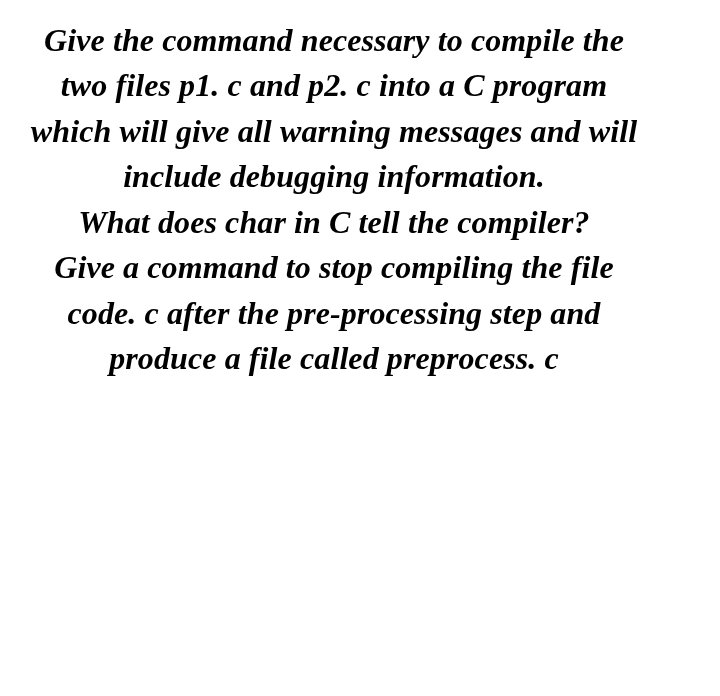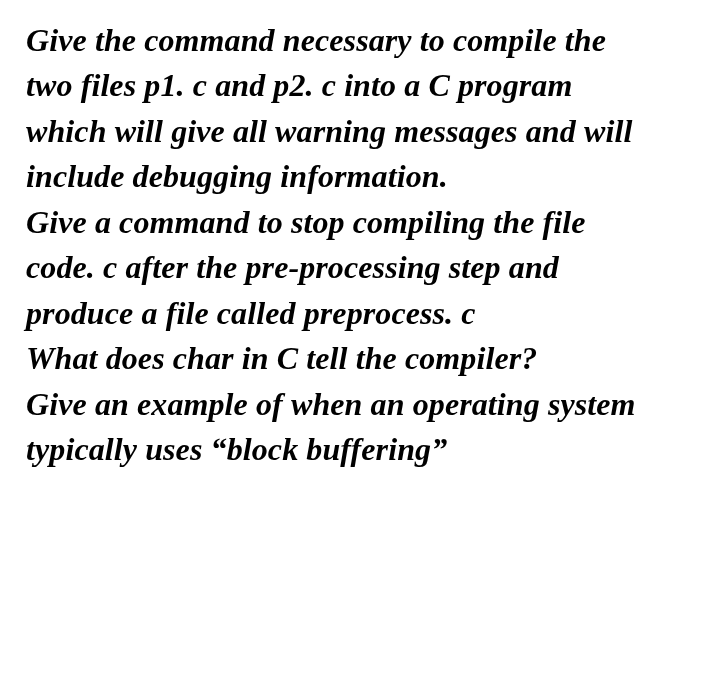--- a/index.html
+++ b/index.html
@@ -15,26 +15,26 @@
     padding: 18px 34px 18px 26px;
     width: 676px;
     height: 696px;
     font-family: Georgia, "Times New Roman", serif;
     font-weight: 700;
     font-style: italic;
     font-size: 32px;
     line-height: 1.42;
     color: #000000;
     letter-spacing: 0.1px;
+    text-align: center;
   }
   .paragraph {
     margin: 0;
   }
 </style>
 </head>
 <body>
 
 <div class="page">
   <p class="paragraph">Give the command necessary to compile the two files p1. c and p2. c into a C program which will give all warning messages and will include debugging information.</p>
+  <p class="paragraph">What does char in C tell the compiler?</p>
   <p class="paragraph">Give a command to stop compiling the file code. c after the pre-processing step and produce a file called preprocess. c</p>
-  <p class="paragraph">What does char in C tell the compiler?</p>
-  <p class="paragraph">Give an example of when an operating system typically uses “block buffering”</p>
 </div>
 
 </body></html>

